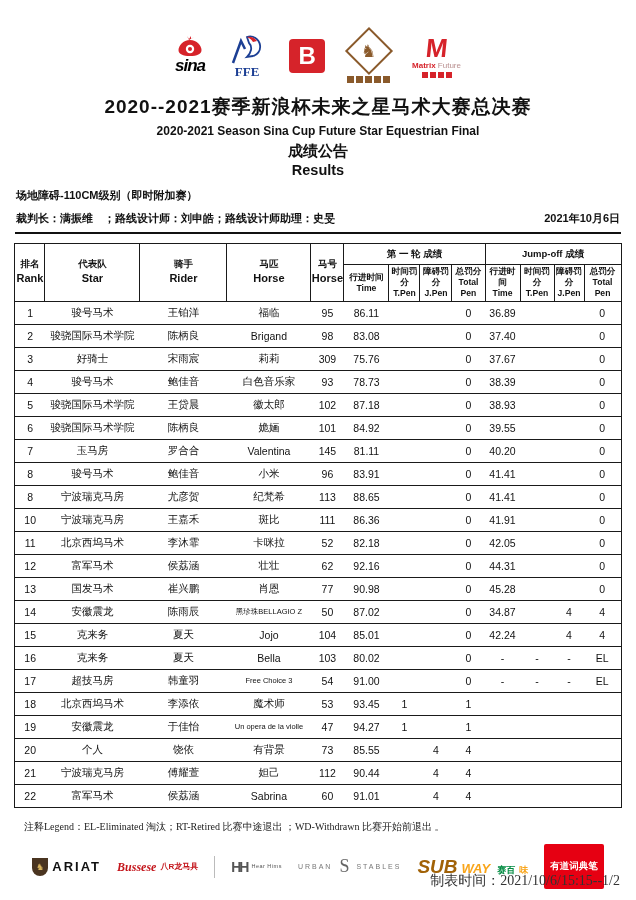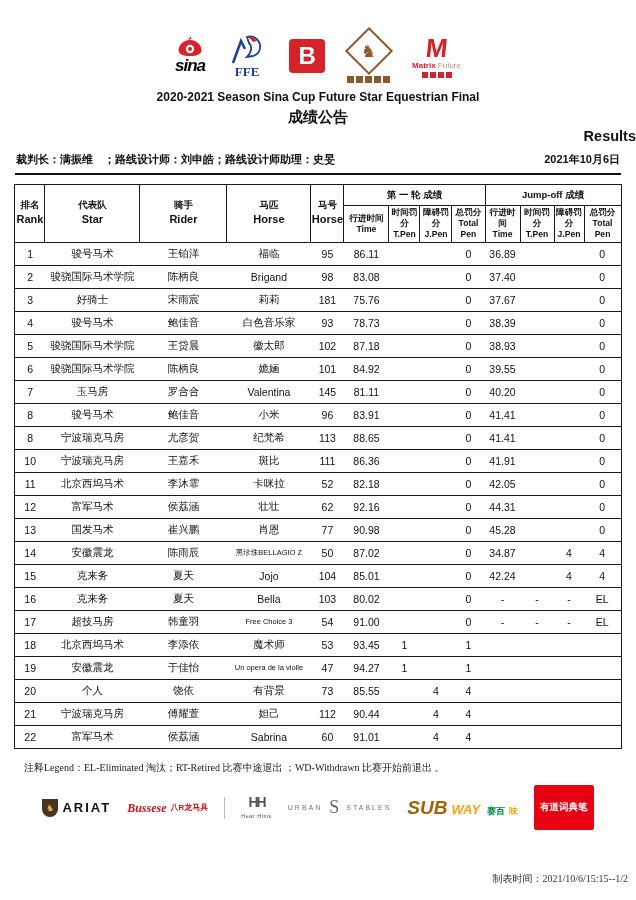--- a/index.html
+++ b/index.html
@@ -18,21 +18,21 @@
   .tiny-brown-marks,.tiny-red-marks{display:flex;gap:2px;margin-top:2px;}
   .tiny-brown-marks i{width:7px;height:7px;background:#8a5a2b;display:block;}
   .tiny-red-marks i{width:6px;height:6px;background:#d6232a;display:block;}
   .matrix-m{font-size:26px;font-weight:bold;color:#d6232a;transform:skewX(-6deg);line-height:1;}
   .matrix-text{font-size:8px;font-weight:bold;color:#d6232a;}
   .matrix-text span{color:#b98f8f;font-weight:normal;}
   
   .title-zh{text-align:center;font-size:19px;font-weight:bold;letter-spacing:1px;margin-top:8px;}
   .title-en{text-align:center;font-size:12px;font-weight:bold;margin-top:4px;}
   .subtitle-zh{text-align:center;font-size:15px;font-weight:bold;margin-top:4px;}
-  .subtitle-en{text-align:right;font-size:14.5px;font-weight:bold;margin-top:1px;}
+  .subtitle-en{text-align:center;font-size:14.5px;font-weight:bold;margin-top:1px;}
   
   .event-line{margin:10px 16px 0;font-size:11px;font-weight:bold;}
   .officials-line{margin:8px 16px 0;display:flex;justify-content:space-between;font-size:11px;font-weight:bold;}
   .rule{border:none;border-top:2.5px solid #111;margin:6px 15px 0;}
   
   table.results{width:606px;margin:9px auto 0;border-collapse:collapse;table-layout:fixed;
                 border:1.6px solid #1a1a1a;}
   table.results th{border:1.5px solid #1a1a1a;font-weight:bold;padding:1px 0;vertical-align:middle;}
   .grp{font-size:9.5px;height:18px;}
   .hd2 .zh{display:block;font-size:8.6px;line-height:1.3;}
@@ -49,34 +49,34 @@
   .sponsor-row{display:flex;justify-content:center;align-items:center;gap:16px;margin-top:16px;height:34px;}
   .sponsor{display:flex;align-items:center;gap:4px;}
   .ariat-shield{width:16px;height:18px;background:#4a3420;border-radius:0 0 8px 8px;display:flex;
                 align-items:center;justify-content:center;color:#d8b35c;font-size:9px;}
   .ariat-text{font-size:13px;font-weight:bold;letter-spacing:2px;color:#111;}
   .bachi{display:flex;flex-direction:row;align-items:center;line-height:1;}
   .bachi .script{color:#c4161c;font-size:12px;font-style:italic;font-weight:bold;
                  font-family:"Liberation Serif",serif;}
   .bachi .zh{color:#c4161c;font-size:8px;font-weight:bold;margin-top:1px;}
   .vdiv{width:1px;height:22px;background:#bbb;}
-  .hh{display:flex;flex-direction:column;align-items:center;line-height:1;color:#555;}
+  .hh{display:flex;flex-direction:row;align-items:center;line-height:1;color:#555;}
   .hh .mono{font-size:14px;font-weight:bold;letter-spacing:-2px;}
   .hh .sub{font-size:5.5px;margin-top:1px;letter-spacing:.5px;}
   .urban{display:flex;align-items:center;color:#777;}
   .urban .w{font-size:7px;letter-spacing:2px;}
   .urban .s{font-size:18px;font-family:"Liberation Serif",serif;margin:0 3px;color:#666;}
   .subway{display:flex;align-items:baseline;font-weight:bold;font-style:italic;}
   .subway .g{color:#a16207;font-size:19px;}
   .subway .y{color:#f9a51a;font-size:13px;}
   .subway .zh1{color:#018b41;font-size:9px;margin-left:3px;font-style:normal;}
   .subway .zh2{color:#f9a51a;font-size:9px;font-style:normal;}
   .youdao{background:#e60012;color:#fff;font-size:9.5px;font-weight:bold;border-radius:2px;
           padding:16px 6px;}
-  .timestamp{position:absolute;right:8px;top:872px;font-size:10px;color:#333;
+  .timestamp{position:absolute;right:16px;top:872px;font-size:14px;color:#333;
              font-family:"Liberation Serif","DejaVu Serif",serif;margin-left:24px;}
 </style>
 </head>
 <body>
 
 <div class="page">
 
   <div class="logo-row">
     <div class="logo">
       <svg width="30" height="22" viewBox="0 0 30 22">
@@ -118,24 +118,26 @@
       </span>
       <div class="tiny-red-marks">
           <i></i>
           <i></i>
           <i></i>
           <i></i>
         </div>
     </div>
   </div>
 
+  <div class="title-zh">2020--2021赛季新浪杯未来之星马术大赛总决赛</div>
   <div class="title-en">2020-2021 Season Sina Cup Future Star Equestrian Final</div>
   <div class="subtitle-zh">成绩公告</div>
   <div class="subtitle-en">Results</div>
 
+  <div class="event-line">场地障碍-110CM级别（即时附加赛）</div>
   <div class="officials-line">
     <span>裁判长：满振维　；路线设计师：刘申皓；路线设计师助理：史旻</span>
     <span>2021年10月6日</span>
   </div>
   <hr class="rule">
 
   <table class="results">
     <colgroup>
       <col style="width:30px">
         <col style="width:95px">
@@ -240,21 +242,21 @@
           <td class="col-jo_time">37.40</td>
           <td class="col-jo_tpen"></td>
           <td class="col-jo_jpen"></td>
           <td class="col-jo_total">0</td>
         </tr>
         <tr>
           <td class="col-rank">3</td>
           <td class="col-team">好骑士</td>
           <td class="col-rider">宋雨宸</td>
           <td class="col-horse">莉莉</td>
-          <td class="col-horse_no">181</td>
+          <td class="col-horse_no">309</td>
           <td class="col-r1_time">75.76</td>
           <td class="col-r1_tpen"></td>
           <td class="col-r1_jpen"></td>
           <td class="col-r1_total">0</td>
           <td class="col-jo_time">37.67</td>
           <td class="col-jo_tpen"></td>
           <td class="col-jo_jpen"></td>
           <td class="col-jo_total">0</td>
         </tr>
         <tr>

